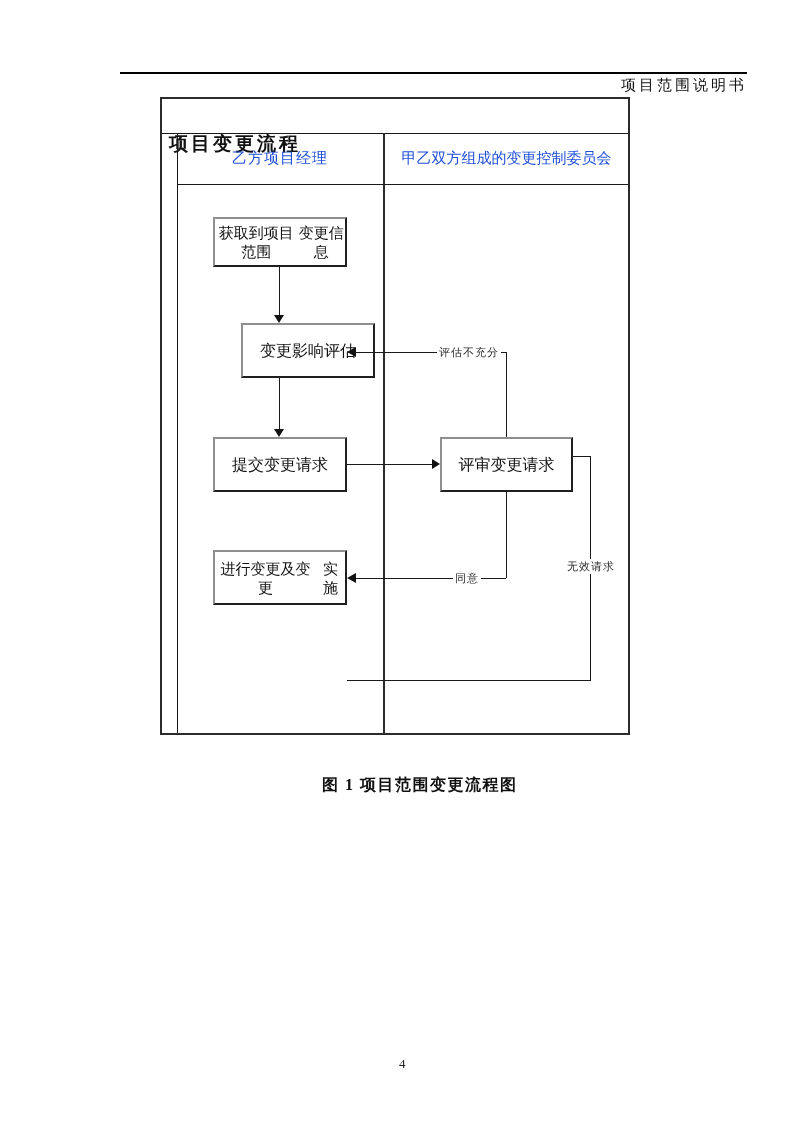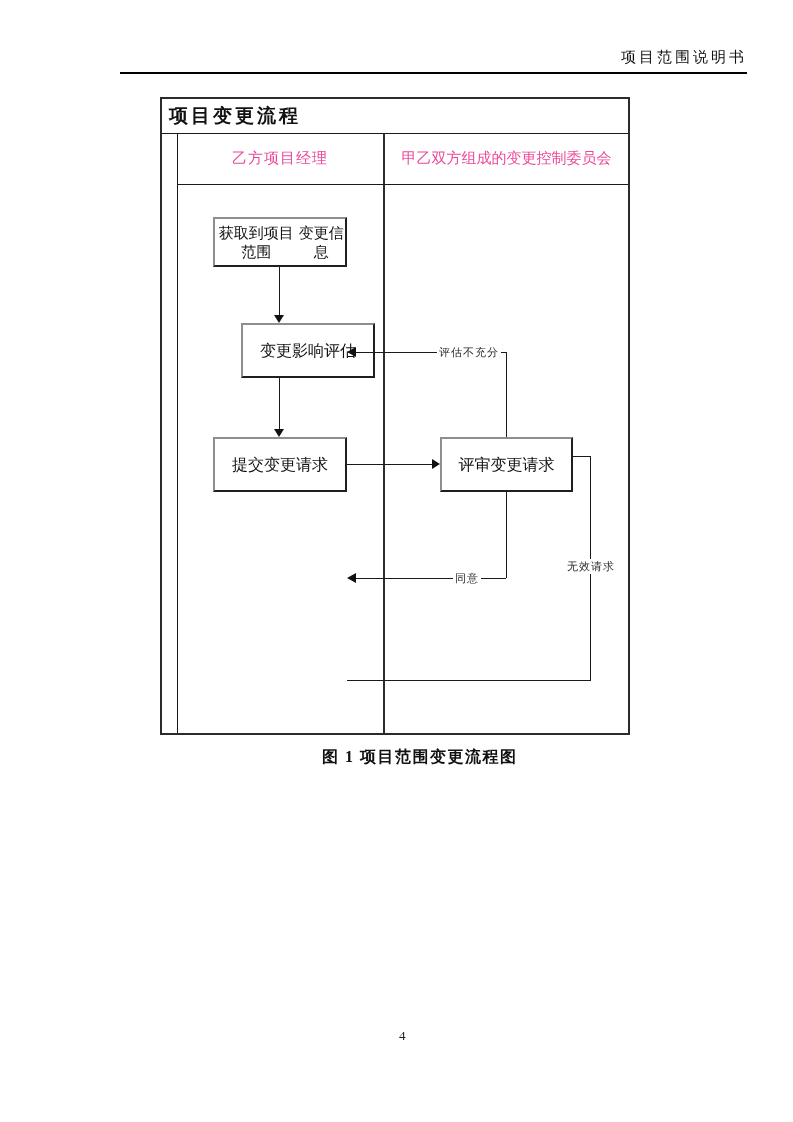--- a/index.html
+++ b/index.html
@@ -1,35 +1,35 @@
 <!DOCTYPE html>
 <html><head>
 <meta charset="utf-8">
 <style>
   html,body{margin:0;padding:0;background:#e8e8e8;}
   .page{
     position:relative;width:793px;height:1122px;background:#ffffff;
     margin:0 auto;overflow:hidden;
     font-family:"Liberation Sans","DejaVu Sans",sans-serif;color:#1a1a1a;
   }
-  .serif{font-family:"Liberation Serif","DejaVu Serif",serif;}
+  .serif{font-family:"Liberation Serif","DejaVu Serif",serif;margin-top:28px;}
   .line{position:absolute;background:#1a1a1a;}
   .thickline{position:absolute;background:#2b2b2b;}
   
   .doc-header{position:absolute;top:48px;right:46px;font-size:15px;letter-spacing:3px;color:#111;}
   .header-rule{position:absolute;left:120px;top:72px;width:627px;height:2px;background:#000;}
   
   .frame{
     position:absolute;left:160px;top:97px;width:470px;height:638px;
     box-sizing:border-box;border:2px solid #2b2b2b;background:#fff;padding-left:29px;
   }
   .chart-title{position:absolute;left:7px;top:4px;font-size:19px;font-weight:600;letter-spacing:3px;color:#111;}
   .lane-header{
     position:absolute;top:34px;height:51px;display:flex;align-items:center;justify-content:center;
-    font-size:15px;letter-spacing:1px;color:#ec4899;text-align:left;
+    font-size:15px;letter-spacing:1px;color:#1d4ed8;text-align:left;
   }
   .node{
     position:absolute;box-sizing:border-box;background:#fff;
     border:2px solid;border-color:#8e8e8e #1f1f1f #1f1f1f #8e8e8e;
     display:flex;flex-direction:row;align-items:center;justify-content:center;
     text-align:center;font-size:15px;line-height:19px;color:#111;
   }
   .arrow-down{position:absolute;width:0;height:0;border-left:5px solid transparent;border-right:5px solid transparent;border-top:8px solid #111;}
   .arrow-right{position:absolute;width:0;height:0;border-top:5px solid transparent;border-bottom:5px solid transparent;border-left:8px solid #111;}
   .arrow-left{position:absolute;width:0;height:0;border-top:5px solid transparent;border-bottom:5px solid transparent;border-right:9px solid #111;}
@@ -67,20 +67,24 @@
     <div class="node" style="left:51px;top:118px;width:134px;height:50px;">
       <span>获取到项目范围</span>
       <span>变更信息</span>
     </div>
     <div class="node" style="left:51px;top:224px;width:134px;height:55px;font-size:16px;margin-left:28px;">
       <span>变更影响评估</span>
     </div>
     <div class="node" style="left:51px;top:338px;width:134px;height:55px;font-size:16px;">
       <span>提交变更请求</span>
     </div>
+    <div class="node" style="left:51px;top:451px;width:134px;height:55px;">
+      <span>进行变更及变更</span>
+      <span>实施</span>
+    </div>
 
     <div class="node" style="left:278px;top:338px;width:133px;height:55px;font-size:16px;">
       <span>评审变更请求</span>
     </div>
 
     <div class="line" style="left:117px;top:168px;width:1px;height:48px;"></div>
     <div class="arrow-down" style="left:112px;top:216px;"></div>
 
     <div class="line" style="left:117px;top:279px;width:1px;height:51px;"></div>
     <div class="arrow-down" style="left:112px;top:330px;"></div>

